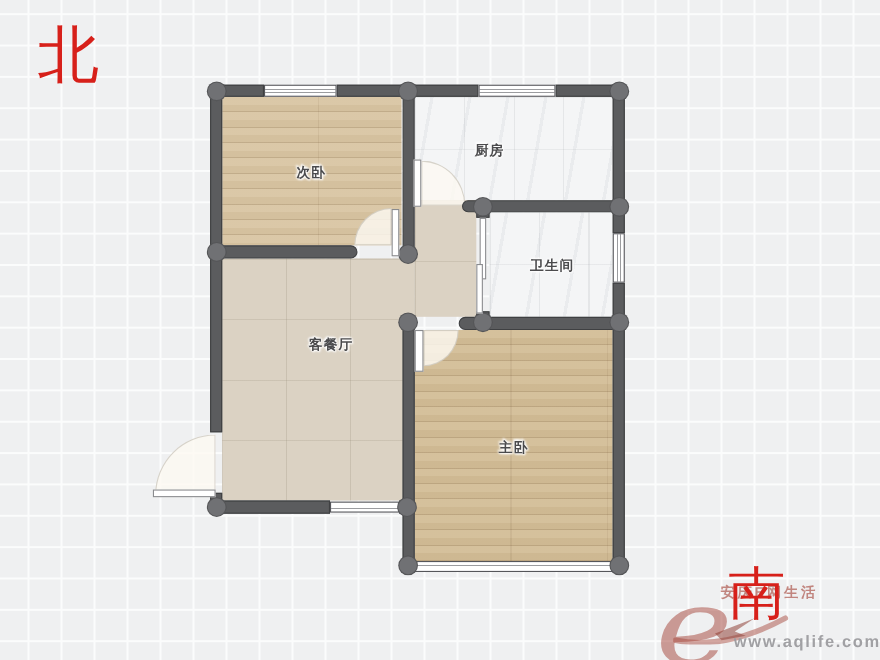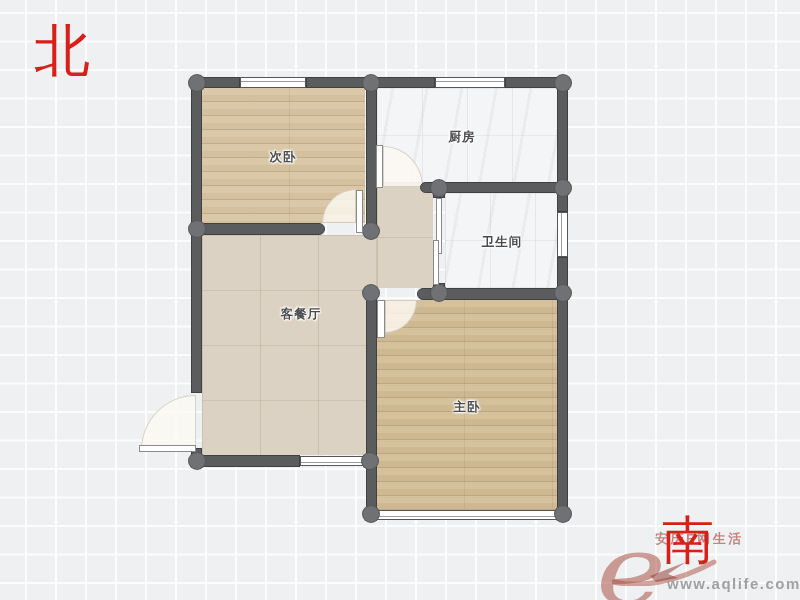--- a/index.html
+++ b/index.html
@@ -172,21 +172,21 @@
   <div class="joint" style="left:554px;top:505px;"></div>
 
   <div class="panel" style="left:139px;top:445px;width:57px;height:7px;"></div>
   <div class="panel" style="left:356px;top:190px;width:7px;height:43px;"></div>
   <div class="panel" style="left:376px;top:145px;width:7px;height:43px;"></div>
   <div class="panel" style="left:377px;top:300px;width:8px;height:38px;"></div>
   <div class="panel" style="left:436px;top:198px;width:6px;height:56px;"></div>
   <div class="panel" style="left:433px;top:240px;width:6px;height:45px;"></div>
 
   <div class="room-label" style="left:283px;top:157px;">次卧</div>
-  <div class="room-label" style="left:462px;top:137px;">厨房</div>
+  <div class="room-label" style="left:445px;top:137px;">厨房</div>
   <div class="room-label" style="left:502px;top:242px;text-align:right;">卫生间</div>
   <div class="room-label" style="left:301px;top:314px;">客餐厅</div>
   <div class="room-label" style="left:467px;top:407px;">主卧</div>
 </div>
 
 <div>
   <span class="abs wm wm-e">e</span>
   <svg class="abs wm wm-plane" width="105" height="30" viewBox="0 0 105 30">
     <path d="M2 26 C 30 32, 65 26, 102 6" fill="none" stroke="#a5453a" stroke-opacity="0.5" stroke-width="5" stroke-linecap="round"></path>
     <path d="M38 20 L74 6 L56 18 L66 22 L44 26 Z" fill="#8c3a30" fill-opacity="0.55"></path>

